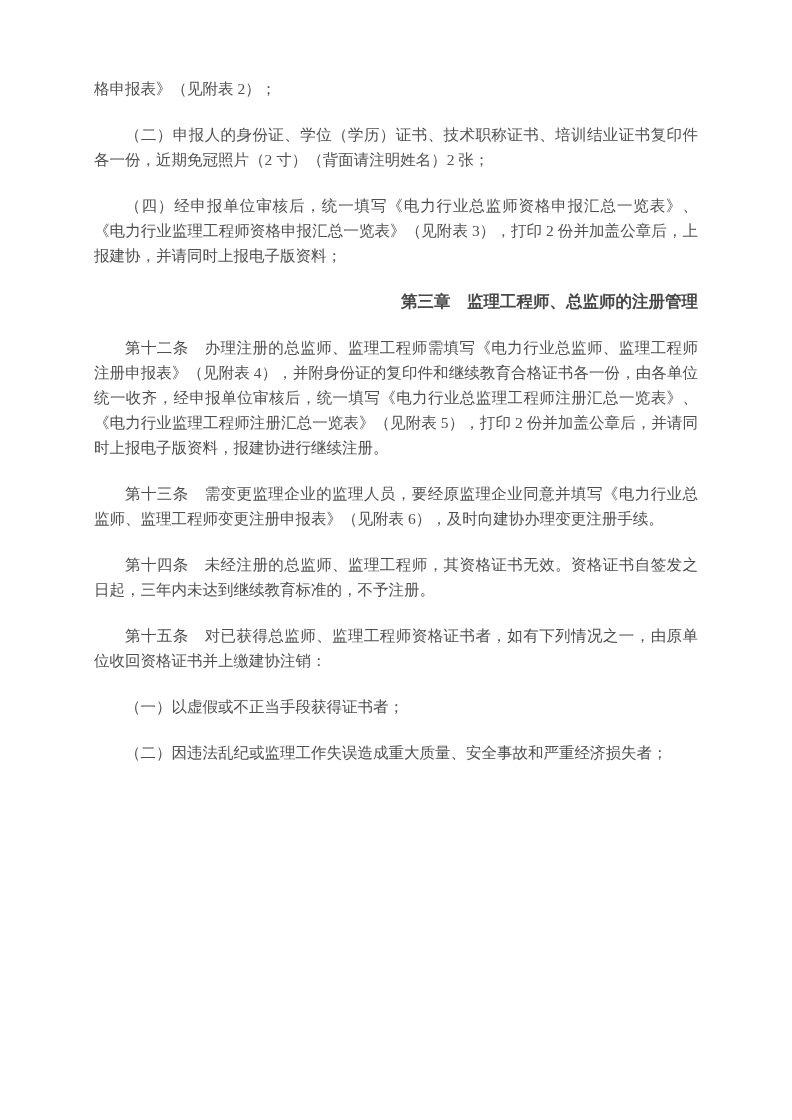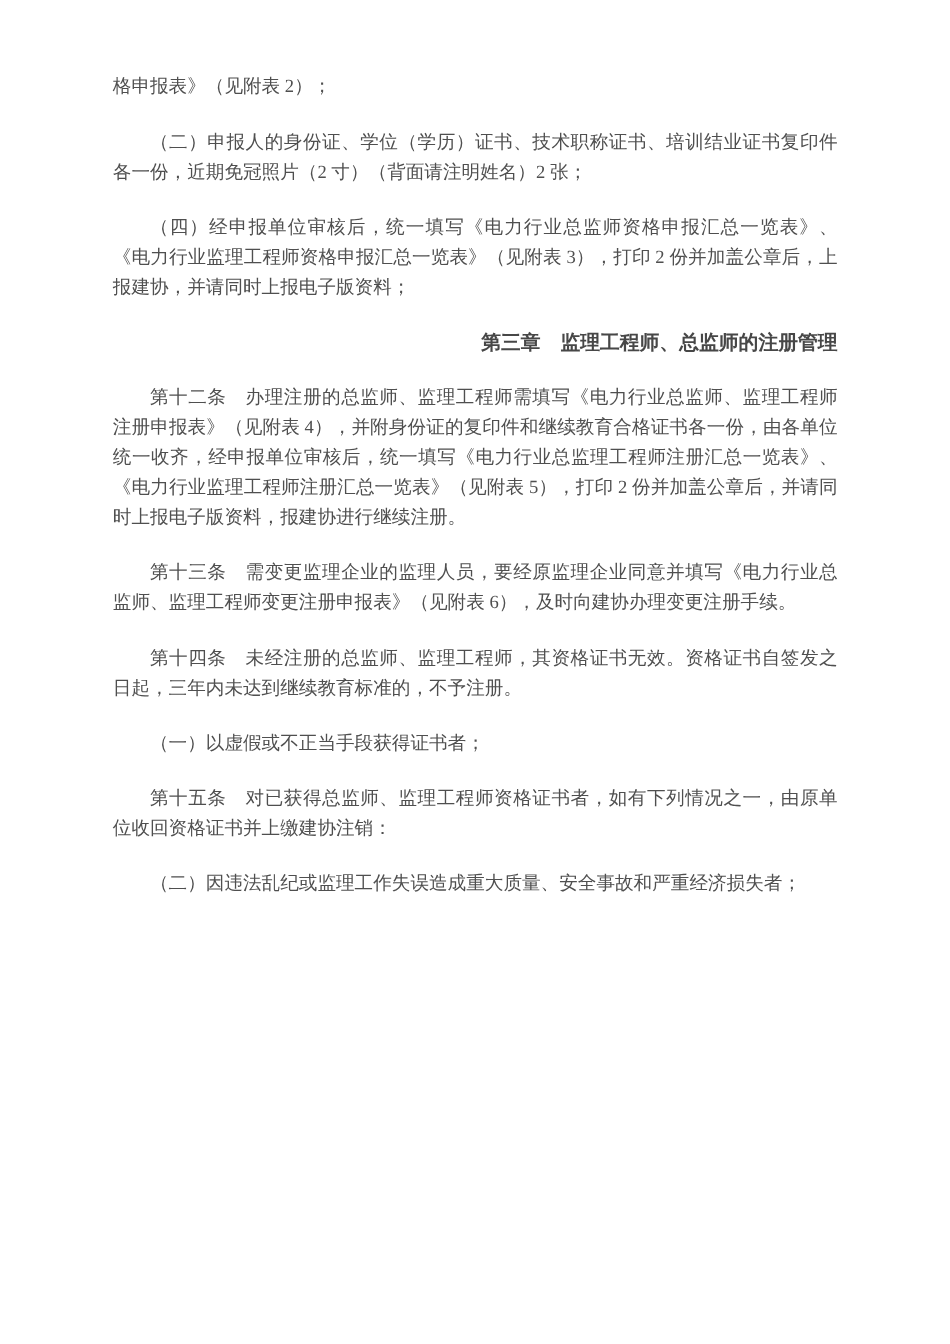--- a/index.html
+++ b/index.html
@@ -7,21 +7,21 @@
     padding: 0;
     background: #ffffff;
   }
   .page {
     position: relative;
     width: 792px;
     height: 1120px;
     background: #ffffff;
     overflow: hidden;
     box-sizing: border-box;
-    padding: 60px 94px 0 94px;
+    padding: 76px 94px 0 94px;
     font-family: "Liberation Serif", "DejaVu Serif", serif;
     font-size: 15.5px;
     line-height: 25px;
     color: #4f4f4f;
   }
   .para {
     margin: 0 0 21px 0;
     text-align: justify;
     text-justify: inter-ideograph;
     text-indent: 2em;
@@ -42,16 +42,16 @@
 <body>
 
 <div class="page">
   <p class="para continuation">格申报表》（见附表 2）；</p>
   <p class="para">（二）申报人的身份证、学位（学历）证书、技术职称证书、培训结业证书复印件各一份，近期免冠照片（2 寸）（背面请注明姓名）2 张；</p>
   <p class="para">（四）经申报单位审核后，统一填写《电力行业总监师资格申报汇总一览表》、《电力行业监理工程师资格申报汇总一览表》（见附表 3），打印 2 份并加盖公章后，上报建协，并请同时上报电子版资料；</p>
   <p class="chapter-heading">第三章　监理工程师、总监师的注册管理</p>
   <p class="para">第十二条　办理注册的总监师、监理工程师需填写《电力行业总监师、监理工程师注册申报表》（见附表 4），并附身份证的复印件和继续教育合格证书各一份，由各单位统一收齐，经申报单位审核后，统一填写《电力行业总监理工程师注册汇总一览表》、《电力行业监理工程师注册汇总一览表》（见附表 5），打印 2 份并加盖公章后，并请同时上报电子版资料，报建协进行继续注册。</p>
   <p class="para">第十三条　需变更监理企业的监理人员，要经原监理企业同意并填写《电力行业总监师、监理工程师变更注册申报表》（见附表 6），及时向建协办理变更注册手续。</p>
   <p class="para">第十四条　未经注册的总监师、监理工程师，其资格证书无效。资格证书自签发之日起，三年内未达到继续教育标准的，不予注册。</p>
+  <p class="para">第十五条　对已获得总监师、监理工程师资格证书者，如有下列情况之一，由原单位收回资格证书并上缴建协注销：</p>
   <p class="para">（一）以虚假或不正当手段获得证书者；</p>
-  <p class="para">第十五条　对已获得总监师、监理工程师资格证书者，如有下列情况之一，由原单位收回资格证书并上缴建协注销：</p>
   <p class="para">（二）因违法乱纪或监理工作失误造成重大质量、安全事故和严重经济损失者；</p>
 </div>
 
 </body></html>

